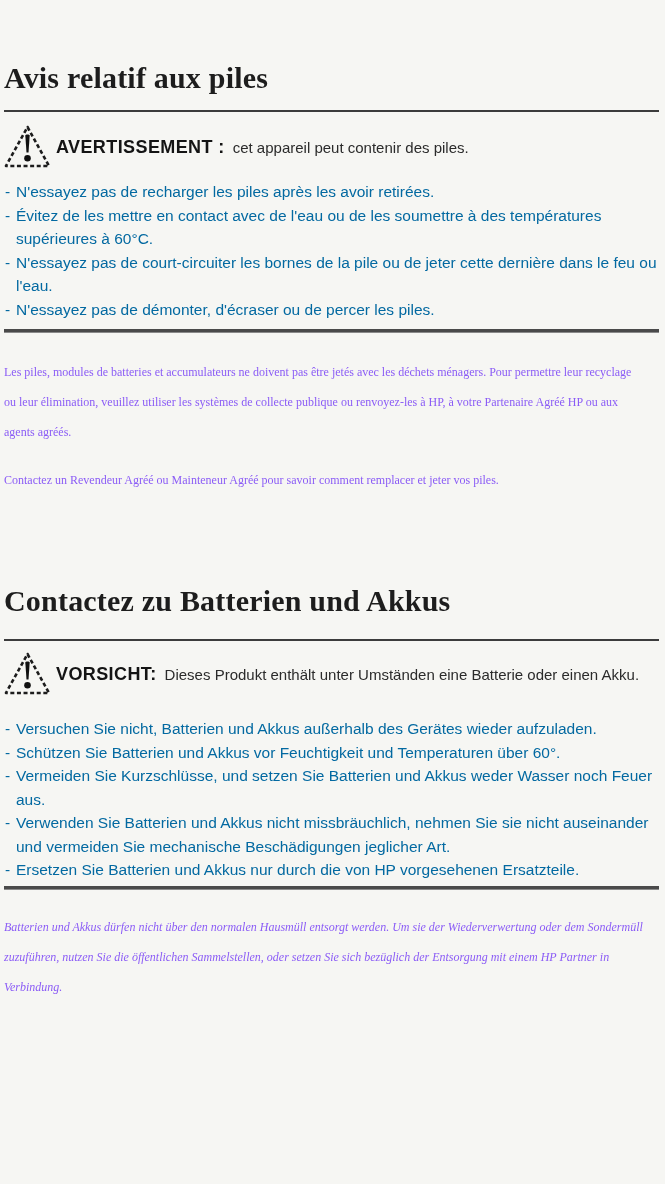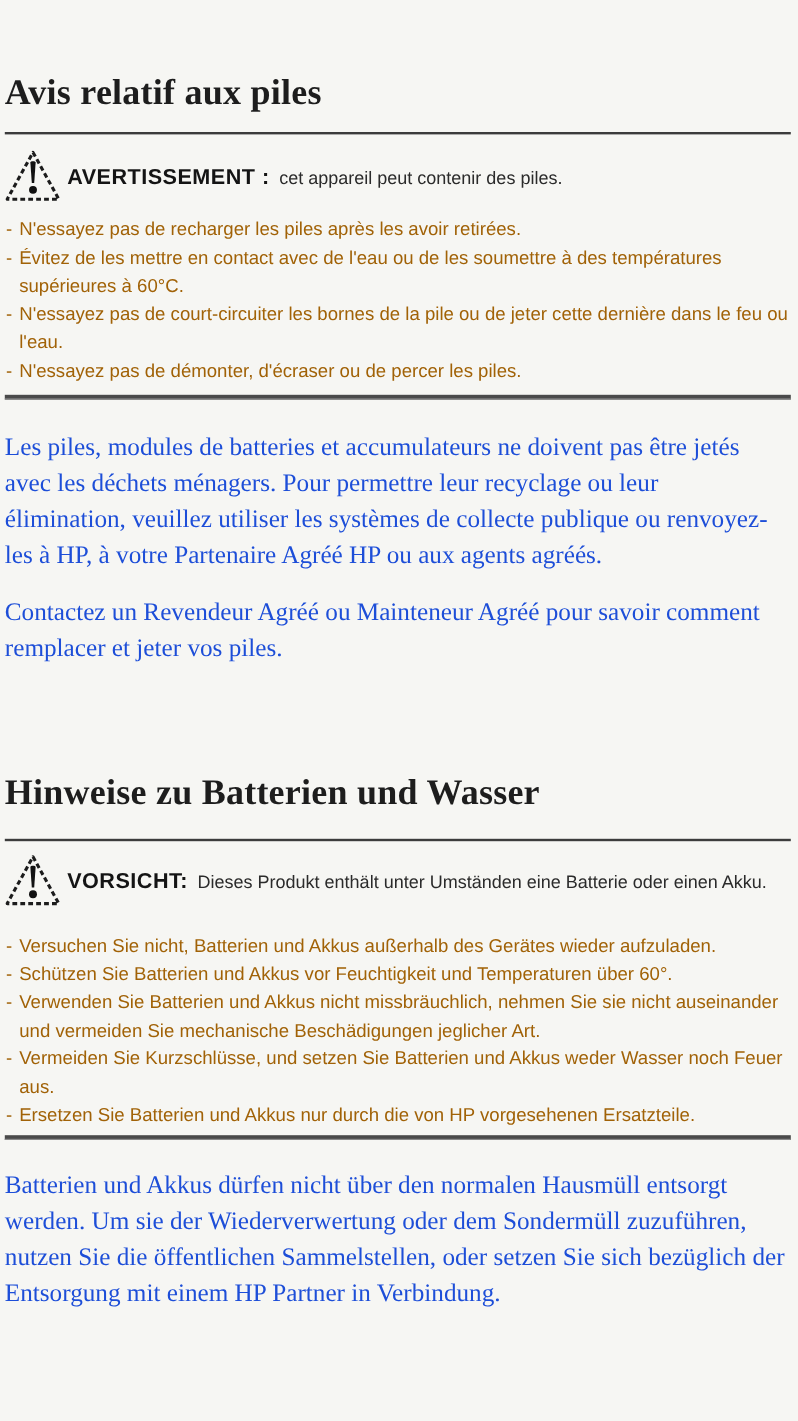--- a/index.html
+++ b/index.html
@@ -35,38 +35,38 @@
     max-width: 650px;
   }
   .warning-label {
     font-weight: bold; font-size: 18px; letter-spacing: 0.4px; color: #141414;
     padding-right: 8px;
   }
 
   .warn-list { list-style: none; margin: 6px 0 0 0; padding: 0; }
   .warn-list li {
     position: relative; padding-left: 12px;
-    font-size: 15.5px; line-height: 23.5px; color: #a16207;
+    font-size: 15.5px; line-height: 23.5px; color: #0369a1;
     max-width: 652px;
   }
   .warn-list li::before { content: "-"; position: absolute; left: 1px; top: 0; }
 
   .body-para {
     font-family: "Liberation Serif", "DejaVu Serif", serif;
-    font-size: 21px; line-height: 30px; color: #1d4ed8;
+    font-size: 12px; line-height: 30px; color: #8b5cf6;
     margin: 18px 0 0 0; max-width: 638px;
   }
   .body-para.first { margin-top: 24px; }
 
   .section-de .section-title { margin-top: 88px; }
   .section-de .rule-top { margin-top: 20px; }
   .section-de .warning-head { margin-top: 8px; min-height: 62px; }
   .section-de .warn-list { margin-top: 6px; }
   .section-de .body-para.first { margin-top: 22px; }
-  .section-de .body-para { max-width: 650px; }
+  .section-de .body-para { max-width: 650px; font-style: italic; }
 </style>
 </head>
 <body>
 
 <div class="page">
 
   <section class="section-fr">
     <h1 class="section-title">Avis relatif aux piles</h1>
 
     <div class="rule-top"></div>
@@ -91,42 +91,42 @@
       <li>N'essayez pas de démonter, d'écraser ou de percer les piles.</li>
     </ul>
 
     <div class="rule-bottom rule-fr-bottom"></div>
 
     <p class="body-para first">Les piles, modules de batteries et accumulateurs ne doivent pas être jetés avec les déchets ménagers. Pour permettre leur recyclage ou leur élimination, veuillez utiliser les systèmes de collecte publique ou renvoyez-les à HP, à votre Partenaire Agréé HP ou aux agents agréés.</p>
     <p class="body-para">Contactez un Revendeur Agréé ou Mainteneur Agréé pour savoir comment remplacer et jeter vos piles.</p>
   </section>
 
   <section class="section-de">
-    <h1 class="section-title">Hinweise zu Batterien und Wasser</h1>
+    <h1 class="section-title">Contactez zu Batterien und Akkus</h1>
 
     <div class="rule-top"></div>
 
     <div class="warning-head">
       <span class="tri">
         <svg width="47" height="46" viewBox="0 0 47 46">
           <polygon points="23.5,3 45,42 2,42" fill="none" stroke="#1c1c1c" stroke-width="2.6" stroke-dasharray="4 2.6" stroke-linejoin="round"></polygon>
           <path d="M21.3 11.5 C21.3 10 25.7 10 25.7 11.5 L24.5 28.5 L22.5 28.5 Z" fill="#111"></path>
           <circle cx="23.5" cy="34.2" r="3.3" fill="#111"></circle>
         </svg>
       </span>
       <p class="warning-text">
         <span class="warning-label">VORSICHT:</span><span>Dieses Produkt enthält unter Umständen eine Batterie oder einen Akku.</span>
       </p>
     </div>
 
     <ul class="warn-list">
       <li>Versuchen Sie nicht, Batterien und Akkus außerhalb des Gerätes wieder aufzuladen.</li>
       <li>Schützen Sie Batterien und Akkus vor Feuchtigkeit und Temperaturen über 60°.</li>
+      <li>Vermeiden Sie Kurzschlüsse, und setzen Sie Batterien und Akkus weder Wasser noch Feuer aus.</li>
       <li>Verwenden Sie Batterien und Akkus nicht missbräuchlich, nehmen Sie sie nicht auseinander und vermeiden Sie mechanische Beschädigungen jeglicher Art.</li>
-      <li>Vermeiden Sie Kurzschlüsse, und setzen Sie Batterien und Akkus weder Wasser noch Feuer aus.</li>
       <li>Ersetzen Sie Batterien und Akkus nur durch die von HP vorgesehenen Ersatzteile.</li>
     </ul>
 
     <div class="rule-bottom rule-de-bottom"></div>
 
     <p class="body-para first">Batterien und Akkus dürfen nicht über den normalen Hausmüll entsorgt werden. Um sie der Wiederverwertung oder dem Sondermüll zuzuführen, nutzen Sie die öffentlichen Sammelstellen, oder setzen Sie sich bezüglich der Entsorgung mit einem HP Partner in Verbindung.</p>
   </section>
 
 </div>
 

